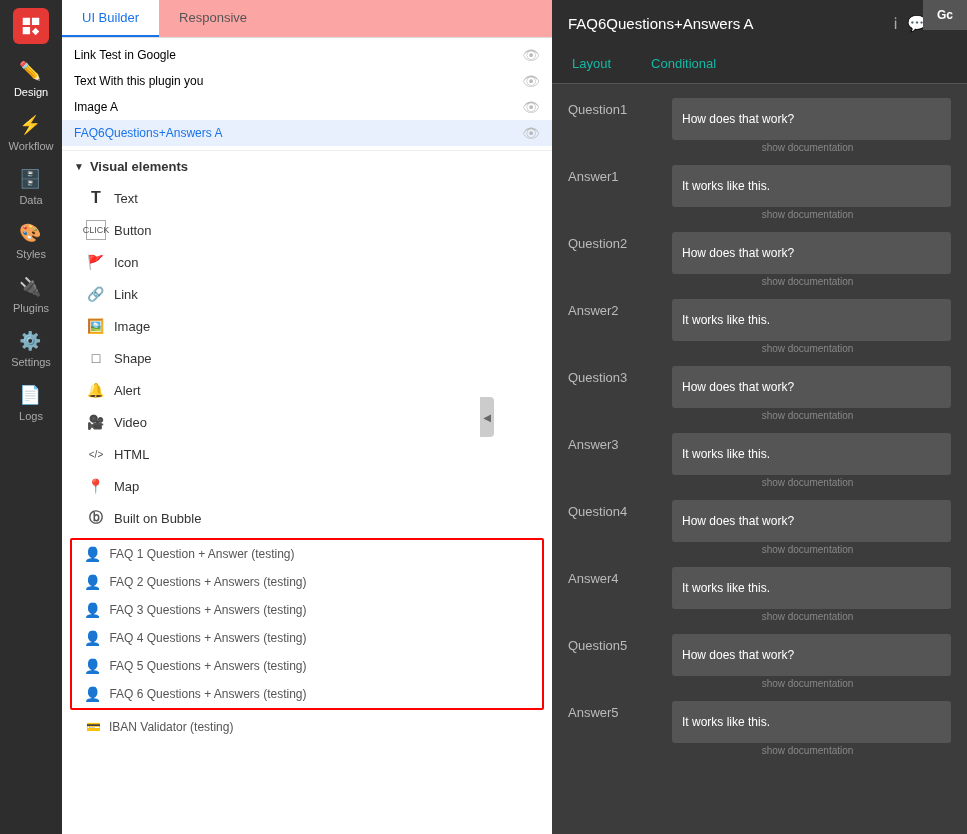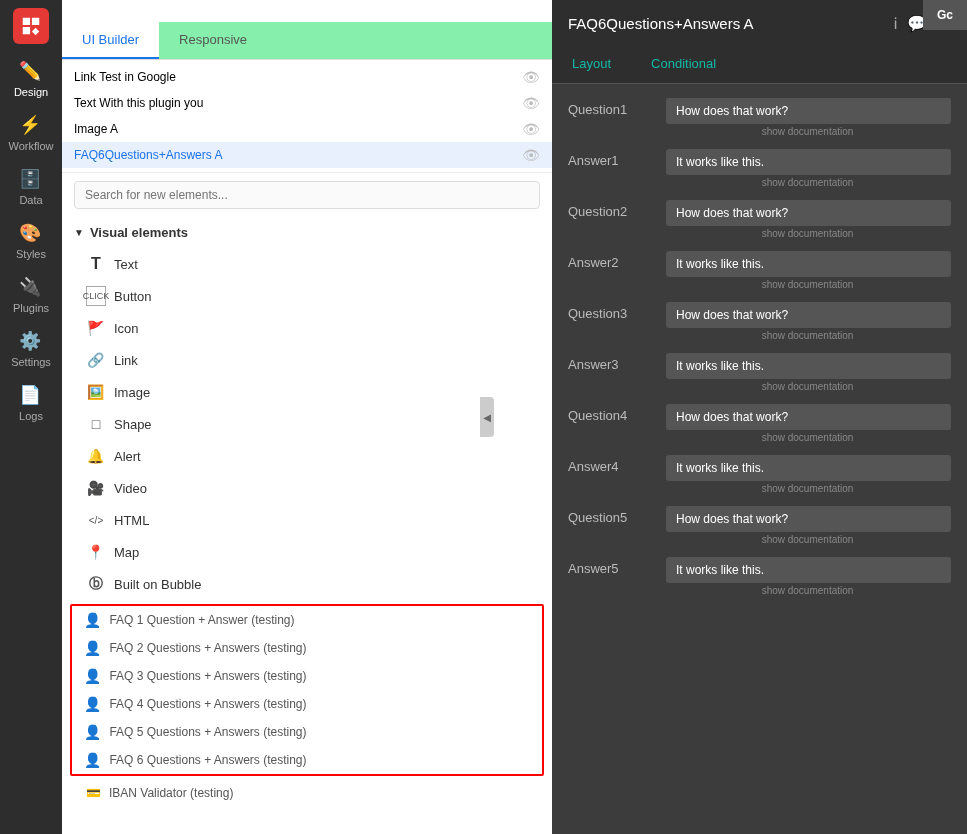--- a/index.html
+++ b/index.html
@@ -47,22 +47,21 @@
     .main-panel {
       flex: 1;
       display: flex;
       flex-direction: column;
       background: #fff;
       min-width: 0;
     }
     .tabs-bar {
       display: flex;
       border-bottom: 1px solid #ddd;
-      background: #86efac;
-      margin-top: 22px;
+      background: #fca5a5;
     }
     .tab {
       padding: 10px 20px;
       cursor: pointer;
       font-size: 13px;
       color: #555;
       border-bottom: 2px solid transparent;
     }
     .tab.active {
       color: #1a73e8;
@@ -241,24 +240,25 @@
     }
     .property-value-group {
       flex: 1;
       display: flex;
       flex-direction: column;
       gap: 2px;
     }
     .property-value-box {
       background: #555;
       color: #fff;
-      padding: 6px 10px;
+      padding: 14px 10px;
       border-radius: 3px;
       font-size: 12px;
       cursor: pointer;
+      margin-left: 6px;
     }
     .property-doc-link {
       color: #888;
       font-size: 10px;
       text-align: center;
       cursor: pointer;
       padding-right: 2px;
     }
 
     
@@ -332,23 +332,20 @@
       <div class="recent-item">
         <span>Image A</span>
         <span class="eye">👁</span>
       </div>
       <div class="recent-item active">
         <span>FAQ6Questions+Answers A</span>
         <span class="eye">👁</span>
       </div>
     </div>
 
-    <div class="element-list-header">
-      <input class="search-bar" type="text" placeholder="Search for new elements..." style="">
-    </div>
 
     <div class="section-header">
       <span class="arrow">▼</span>
       <span>Visual elements</span>
     </div>
 
     <div class="element-row">
       <div class="element-icon" style="font-weight:bold; font-size:16px; color:#333;">T</div>
       <span>Text</span>
     </div>

